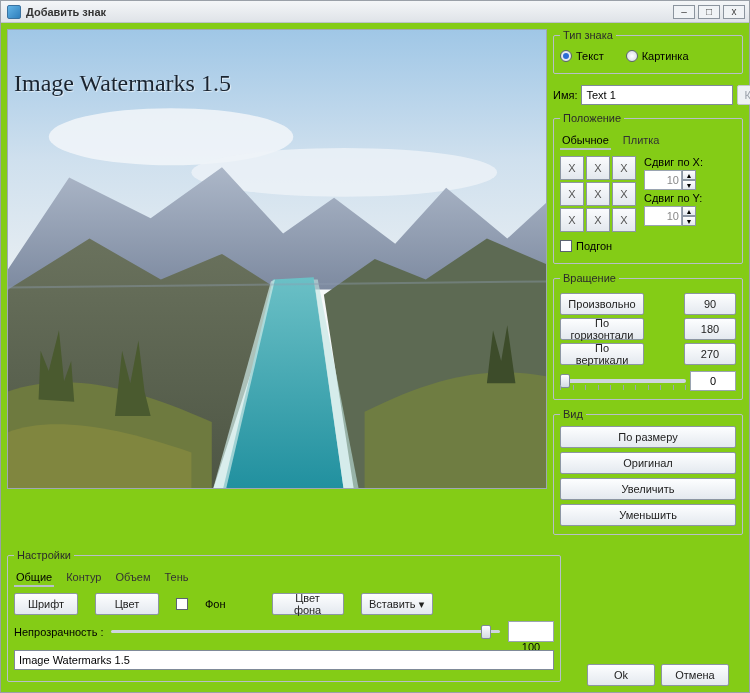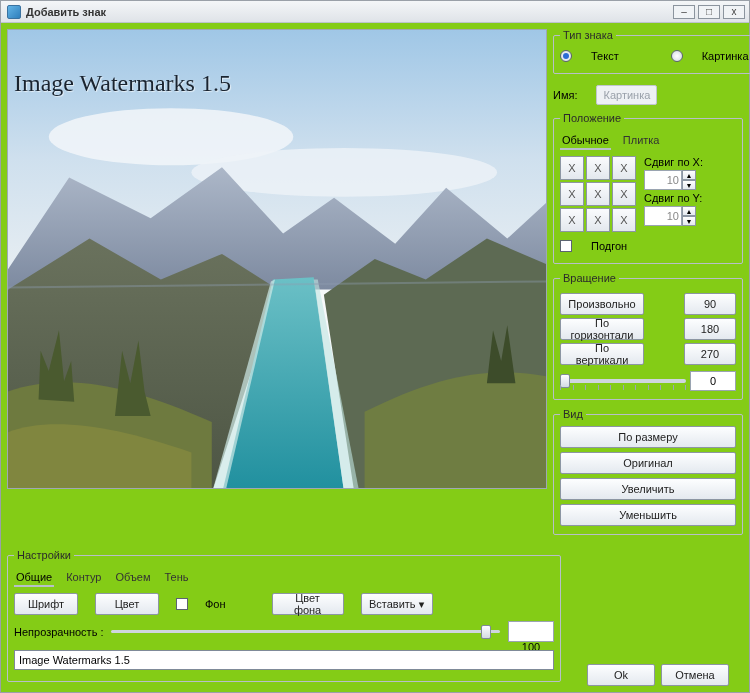--- a/index.html
+++ b/index.html
@@ -15,21 +15,21 @@
 .body { flex: 1; display: flex; padding: 6px 6px 0 6px; gap: 6px; }
 .leftcol { flex: 1; display: flex; flex-direction: column; }
 .preview { flex:0 0 460px; background: #f6f8fa; border: 1px solid #9ea8b4; position: relative; overflow: hidden; }
 .preview svg { width: 100%; height: 100%; display: block; }
 .wm-overlay { position: absolute; top: 40px; left: 6px; font-family: 'Times New Roman', serif; font-size: 24px; color: #1a2430; text-shadow: 1px 1px 1px rgba(255,255,255,.65); }
 
 .rightcol { width: 190px; display: flex; flex-direction: column; gap: 4px; }
 fieldset { border: 1px solid #b7bfc9; padding: 6px 6px 8px 6px; margin-bottom: 4px; border-radius:2px; }
 legend { padding: 0 3px; color: #2b2b2b; }
 
-.row { display: flex; align-items: center; gap: 19px; margin: 3px 0; }
+.row { display: flex; align-items: center; gap: 4px; margin: 3px 0; }
 .radio { width: 12px; height: 12px; border: 1px solid #5c6470; border-radius: 50%; background: radial-gradient(#fff,#cfd6de); display:flex; align-items:center; justify-content:center; }
 .radio.sel::after { content:""; width:6px; height:6px; background:#2b6bd6; border-radius:50%; }
 .chk { width: 12px; height: 12px; border: 1px solid #5c6470; background:#fff; }
 
 input.text { height: 20px; border: 1px solid #7f8a98; padding: 0 4px; background: #fff; }
 .btn { height: 22px; border: 1px solid #8c96a3; background: linear-gradient(#fdfeff,#e4e9ef); padding: 0 8px; cursor: default; display:flex; align-items:center; justify-content:center; border-radius:2px; color:#222;}
 .btn.disabled { color:#9aa1aa; border-color:#c0c6ce; background:#eef1f4; }
 .btn.sm { height:20px; padding:0 6px; font-size:11px; }
 
 .tabstrip { display:flex; gap:10px; margin: 2px 0 6px 0; }
@@ -135,20 +135,21 @@
           <span class="radio sel"></span>
           <span>Текст</span>
           <span style="width:14px"></span>
           <span class="radio"></span>
           <span>Картинка</span>
         </div>
       </fieldset>
 
       <div class="row">
         <span>Имя:</span>
+        <input class="text" style="flex: 1 1 0%;" value="Text 1">
         <button class="btn sm disabled">Картинка</button>
       </div>
 
       <fieldset>
         <legend>Положение</legend>
         <div class="tabstrip">
           <div class="tab active">Обычное</div>
           <div class="tab">Плитка</div>
         </div>
         <div class="posgrid">

